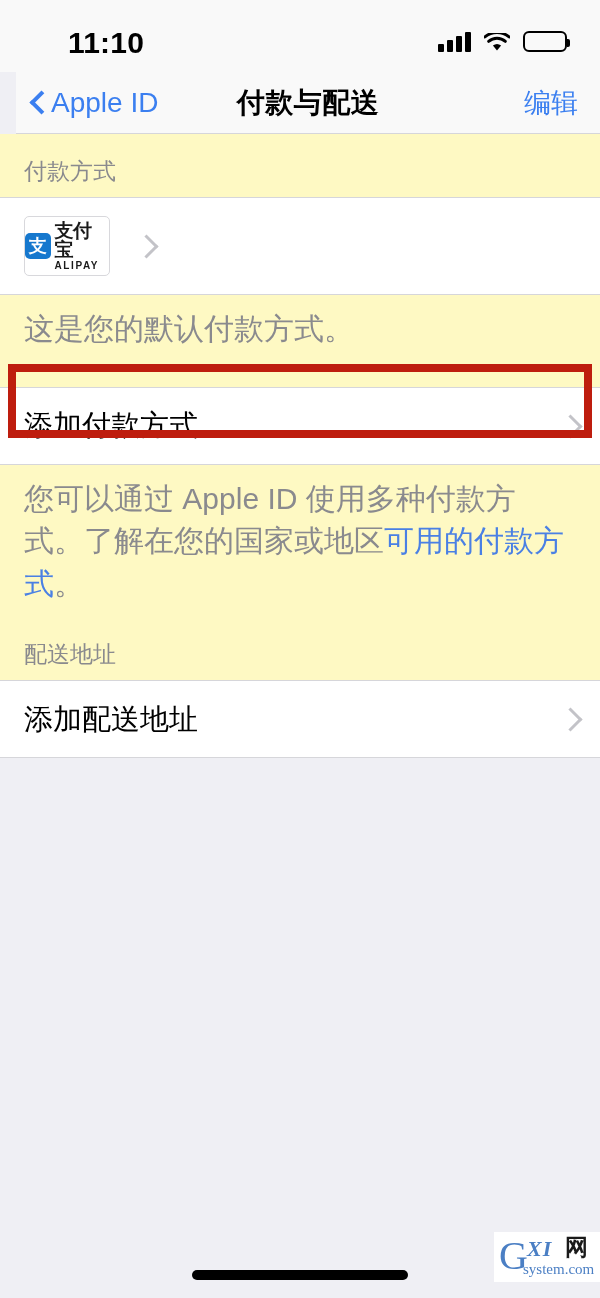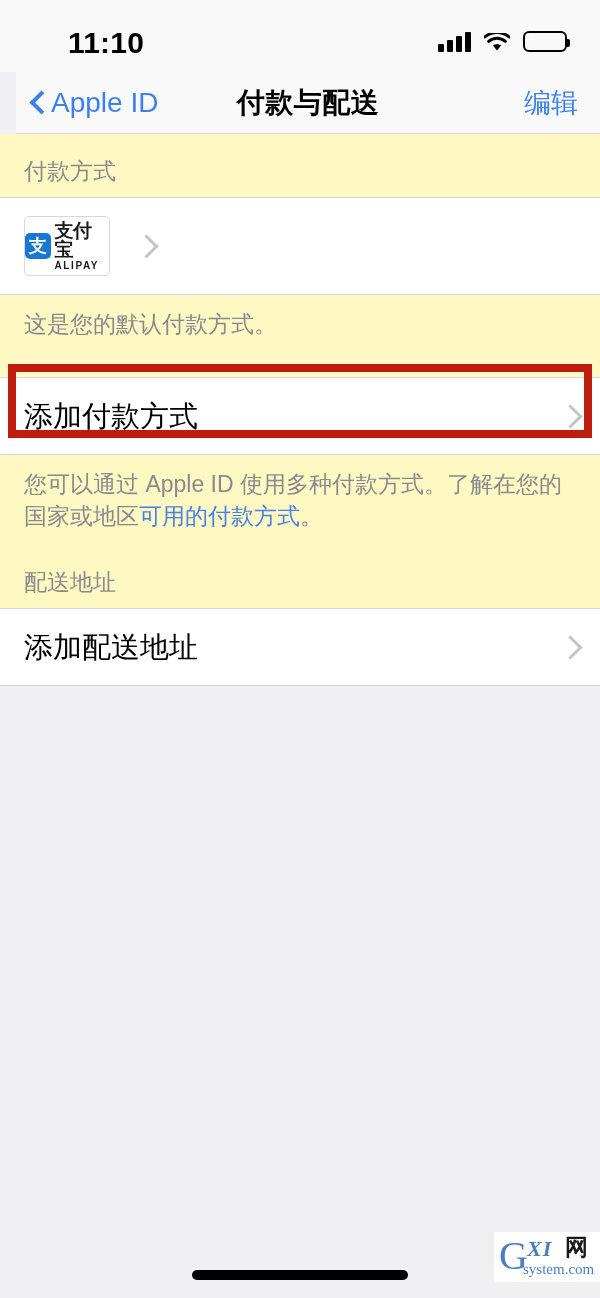--- a/index.html
+++ b/index.html
@@ -83,21 +83,21 @@
   }
 
   
   .content { background:#fef9c3; }
   .sec-header {
     padding:22px 24px 10px 24px;
     font-size:23px; color:#8a8a8e;
   }
   .sec-footer {
     padding:13px 26px 0 24px;
-    font-size:23px; color:#8a8a8e; line-height:1.42;
+    font-size:30px; color:#8a8a8e; line-height:1.42;
   }
   .sec-footer a { color:#4a80e4; text-decoration:none; }
 
   .group {
     background:#ffffff;
     border-top:1px solid #d6d6da;
     border-bottom:1px solid #d6d6da;
   }
   .row {
     display:flex; align-items:center;

